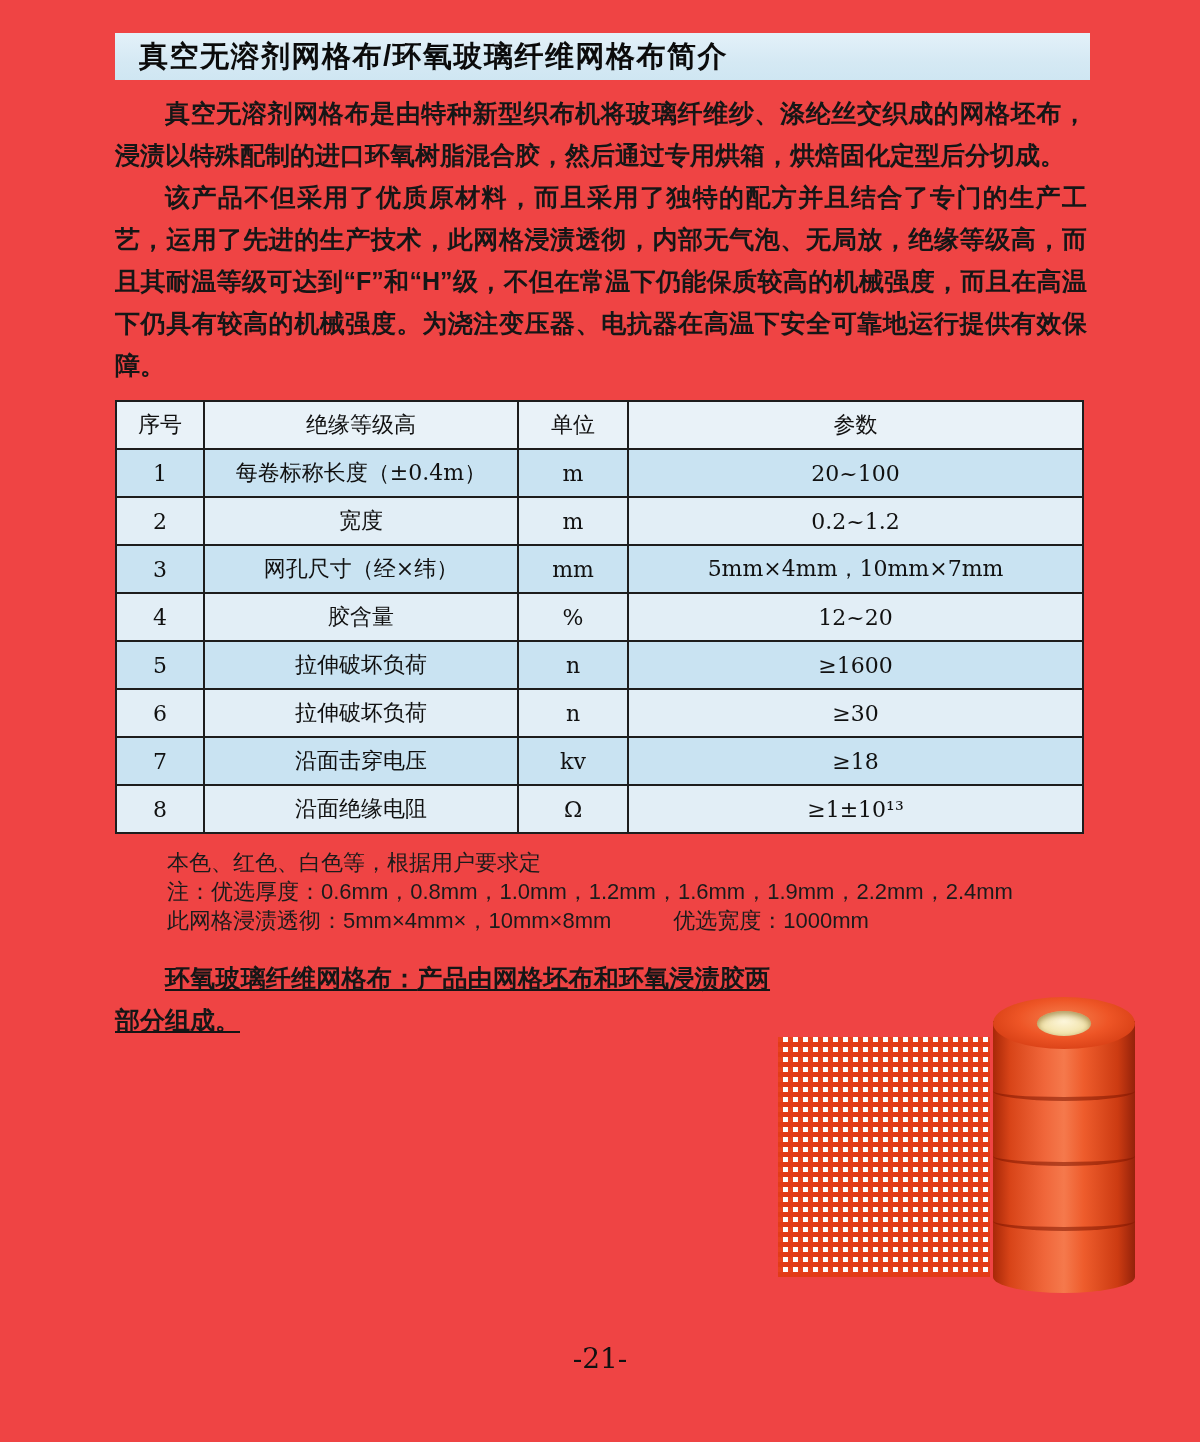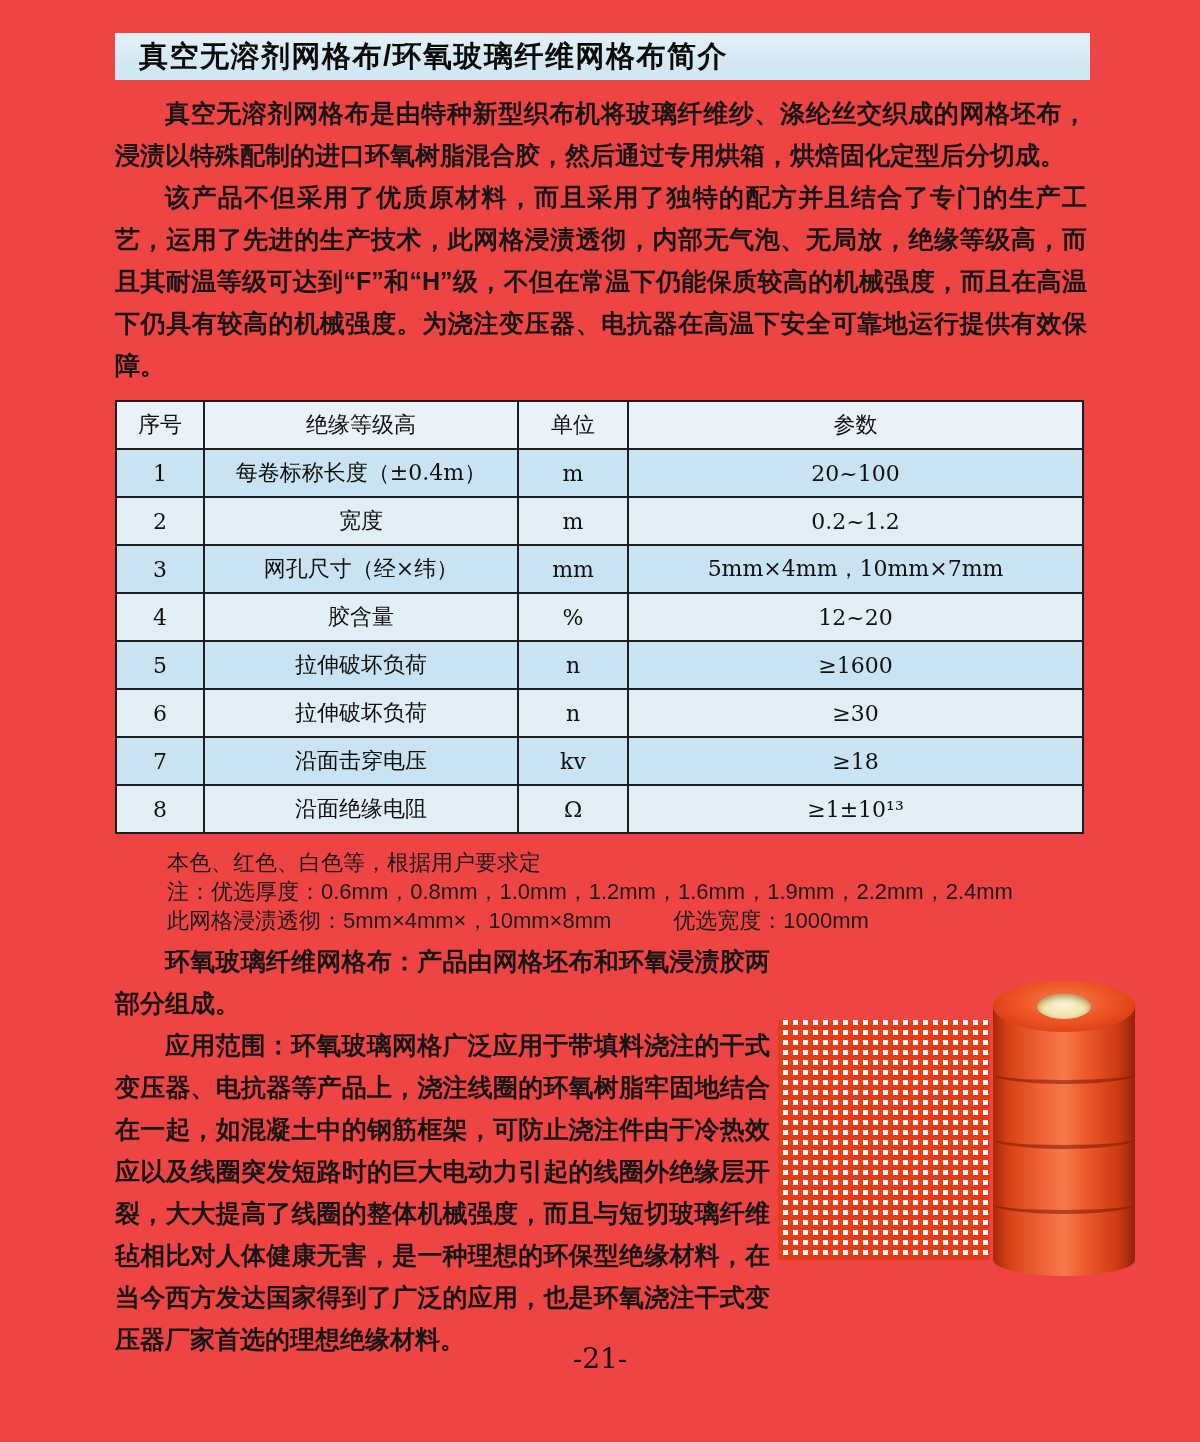--- a/index.html
+++ b/index.html
@@ -84,22 +84,23 @@
     font-family:Liberation Sans, sans-serif;
     font-size:22px;
     line-height:29px;
     color:#1b1b1b;
   }
   .notes .note-line { white-space:nowrap; }
   .notes .note-gap { display:inline-block; margin-left:62px; }
 
   
   .epoxy-section {
-    margin-top:5px;
+    margin-top:22px;
     display:flex;
+    text-decoration:underline;
   }
   .text-col { width:655px; }
   .media-col {
     position:relative;
     width:317px;
     height:310px;
     flex:none;
   }
   .mesh-image {
     position:absolute;
@@ -245,21 +246,20 @@
 
     <div class="notes">
       <div class="note-line">本色、红色、白色等，根据用户要求定</div>
       <div class="note-line">注：优选厚度：0.6mm，0.8mm，1.0mm，1.2mm，1.6mm，1.9mm，2.2mm，2.4mm</div>
       <div class="note-line"><span>此网格浸渍透彻：5mm×4mm×，10mm×8mm</span><span class="note-gap">优选宽度：1000mm</span></div>
     </div>
 
     <div class="epoxy-section">
       <div class="text-col">
         <p class="body indent"><span class="lead">环氧玻璃纤维网格布：</span><span>产品由网格坯布和环氧浸渍胶两部分组成。</span></p>
-        <p class="body indent">应用范围：环氧玻璃网格广泛应用于带填料浇注的干式变压器、电抗器等产品上，浇注线圈的环氧树脂牢固地结合在一起，如混凝土中的钢筋框架，可防止浇注件由于冷热效应以及线圈突发短路时的巨大电动力引起的线圈外绝缘层开裂，大大提高了线圈的整体机械强度，而且与短切玻璃纤维毡相比对人体健康无害，是一种理想的环保型绝缘材料，在当今西方发达国家得到了广泛的应用，也是环氧浇注干式变压器厂家首选的理想绝缘材料。</p>
       </div>
       <div class="media-col">
         <div class="mesh-image"></div>
         <div class="roll-image">
           <div class="roll-body">
             <div class="roll-seam seam-1"></div>
             <div class="roll-seam seam-2"></div>
             <div class="roll-seam seam-3"></div>
           </div>
           <div class="roll-top">

